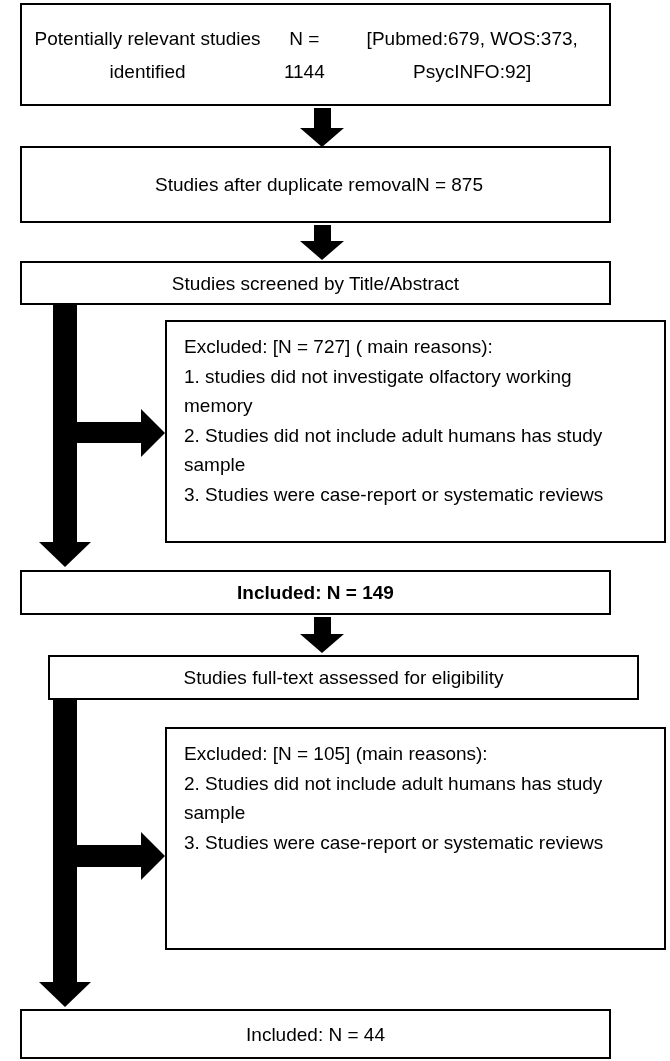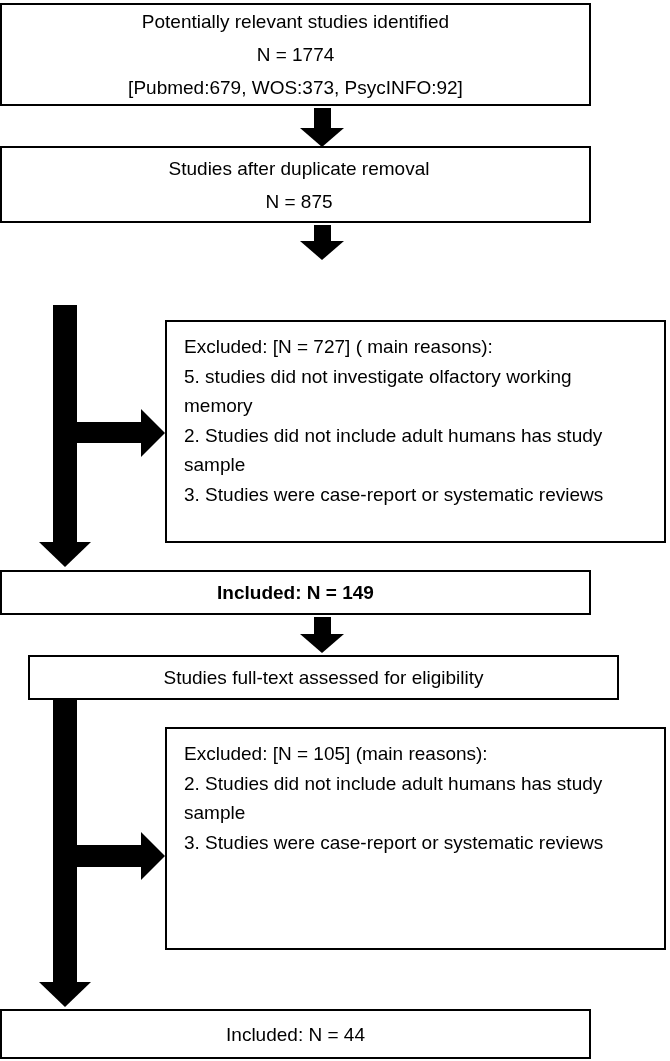--- a/index.html
+++ b/index.html
@@ -11,27 +11,27 @@
     position: relative;
     width: 670px;
     height: 1061px;
     background: #ffffff;
     font-family: "Liberation Sans", sans-serif;
     color: #000000;
     font-size: 19px;
   }
   .flowbox {
     position: absolute;
-    left: 0;
+    left: 20px;
     width: 591px;
     border: 2px solid #000000;
     background: #ffffff;
     box-sizing: border-box;
     display: flex;
-    flex-direction: column;
+    flex-direction: row;
     align-items: center;
     justify-content: center;
     text-align: center;
     line-height: 33px;
   }
   .sidebox {
     position: absolute;
     left: 165px;
     width: 501px;
     border: 2px solid #000000;
@@ -79,49 +79,52 @@
     border-top: 19px solid #000000;
   }
 </style>
 </head>
 <body>
 
 <div id="stage">
 
   <div class="flowbox" style="top:3px; height:103px;">
     <div>Potentially relevant studies identified</div>
-    <div>N = 1774</div>
+    <div>N = 1144</div>
     <div>[Pubmed:679, WOS:373, PsycINFO:92]</div>
   </div>
 
   <div class="blockarrow" style="left:300px; top:108px;">
     <div class="stem" style="height:20px;"></div>
     <div class="head"></div>
   </div>
 
   <div class="flowbox" style="top:146px; height:77px;padding-left:7px;">
     <div>Studies after duplicate removal</div>
     <div>N = 875</div>
   </div>
 
   <div class="blockarrow" style="left:300px; top:225px;">
     <div class="stem" style="height:16px;"></div>
     <div class="head"></div>
   </div>
 
+  <div class="flowbox" style="top:261px; height:44px;">
+    <div>Studies screened by Title/Abstract</div>
+  </div>
 
   <div class="bar" style="left:53px; top:305px; width:24px; height:237px;"></div>
   <div class="tri tri-down-big" style="left:39px; top:542px;"></div>
 
   <div class="bar" style="left:76px; top:422px; width:67px; height:21px;"></div>
   <div class="tri tri-right" style="left:141px; top:409px;"></div>
 
   <div class="sidebox" style="top:320px; height:223px;">
     <div>Excluded: [N = 727] ( main reasons):</div>
-    <div>5. studies did not investigate olfactory working memory</div>
+    <div>1. studies did not investigate olfactory working memory</div>
     <div>2. Studies did not include adult humans has study sample</div>
     <div>3. Studies were case-report or systematic reviews</div>
   </div>
 
   <div class="flowbox" style="top:570px; height:45px;font-weight:bold;">
     <div>Included: N = 149</div>
   </div>
 
   <div class="blockarrow" style="left:300px; top:617px;">
     <div class="stem" style="height:17px;"></div>

